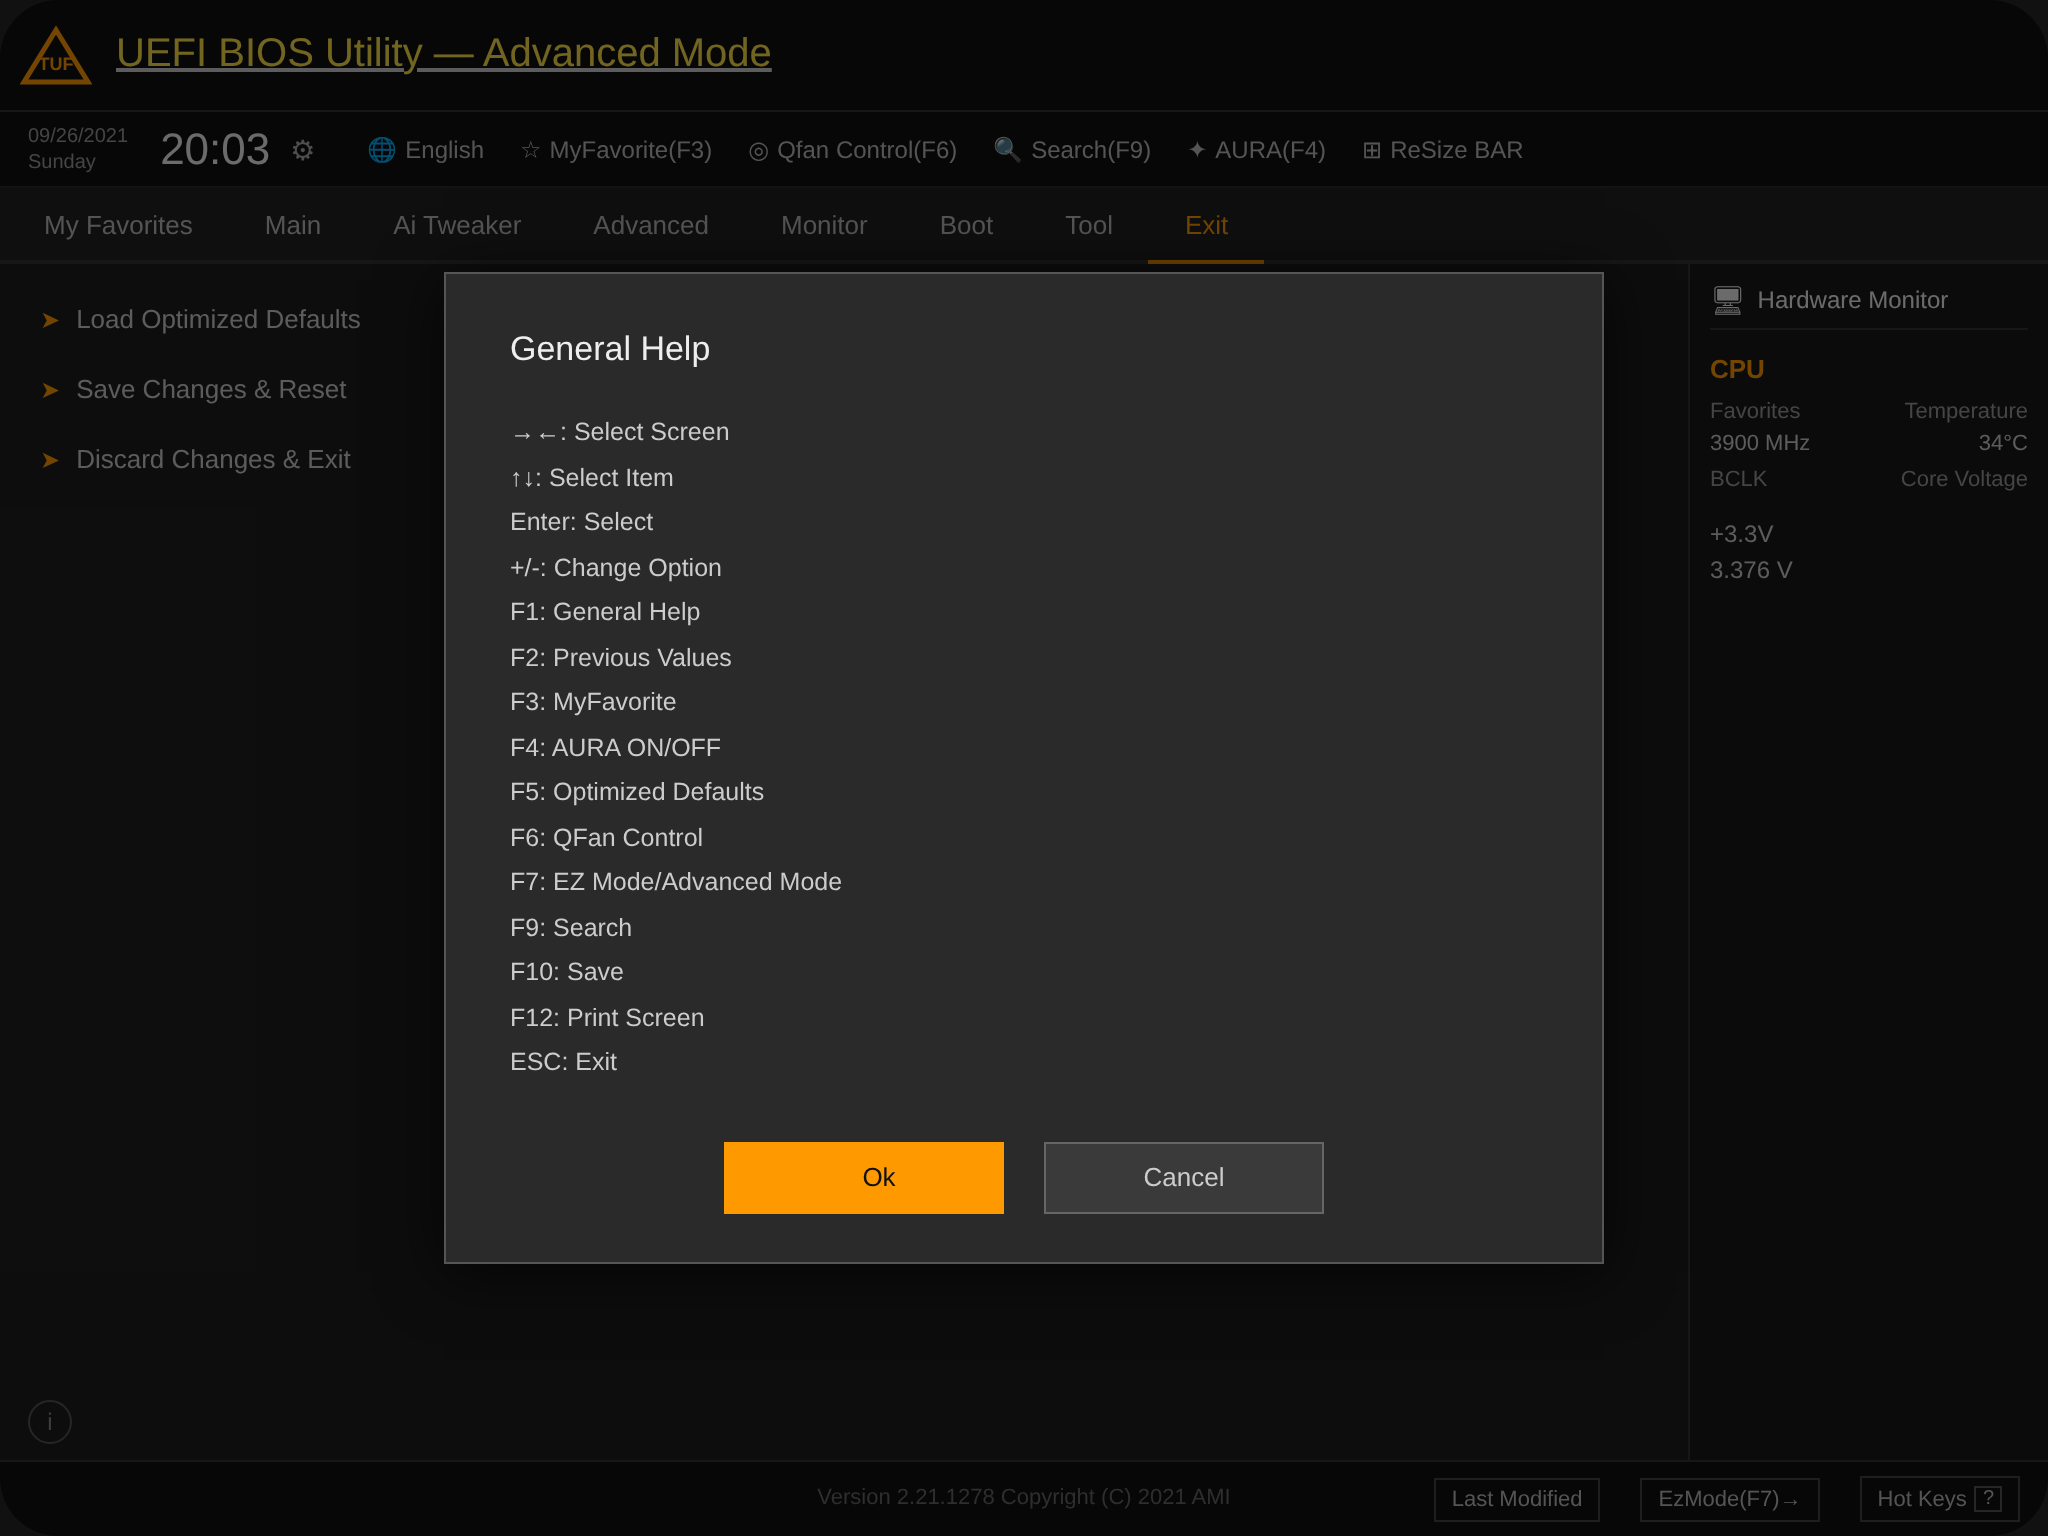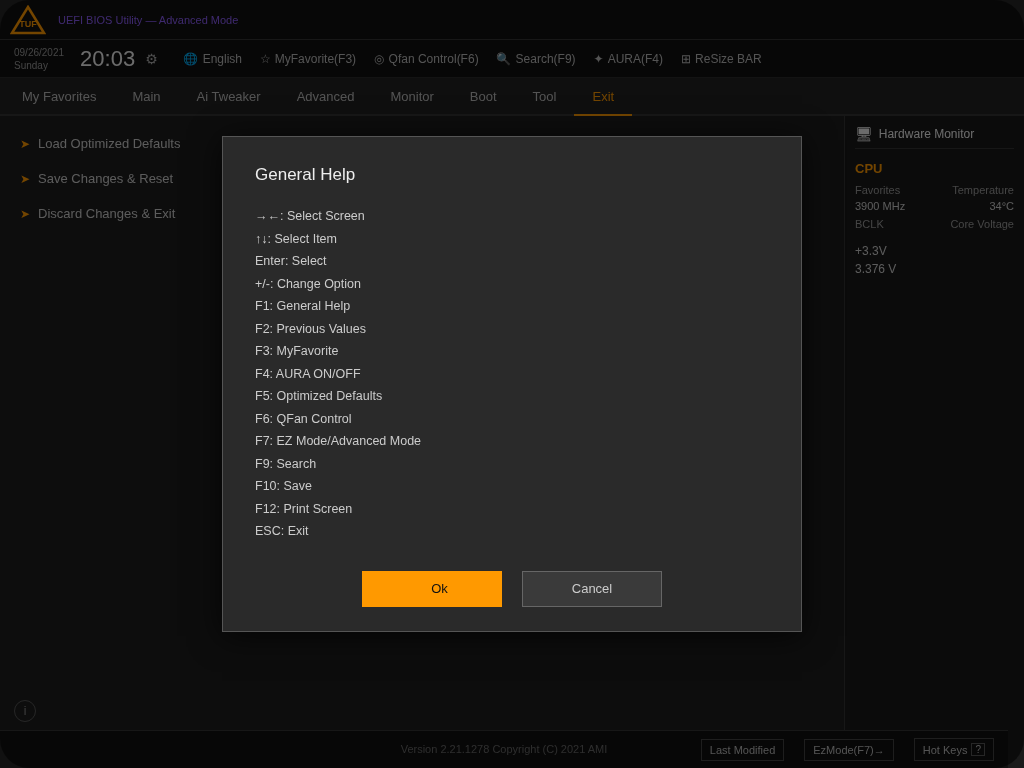--- a/index.html
+++ b/index.html
@@ -9,26 +9,27 @@
       background: #1a1a1a;
       font-family: 'Segoe UI', Arial, sans-serif;
       color: #ccc;
       overflow: hidden;
       position: relative;
     }
 
     
     #top-bar {
       background: #111;
-      height: 40px;
+      height: 56px;
       display: flex;
       align-items: center;
       padding: 0 10px;
       gap: 12px;
       border-bottom: 1px solid #333;
+      text-decoration: underline;
     }
     #logo {
       width: 36px;
       height: 30px;
     }
     .top-icon-item {
       display: flex;
       align-items: center;
       gap: 4px;
       cursor: pointer;
@@ -172,21 +173,21 @@
     #voltage-value {
       color: #ccc;
       font-size: 12px;
     }
 
     
     #bottom-bar {
       position: absolute;
       bottom: 0;
       left: 0;
-      right: 16px;
+      right: 0;
       height: 38px;
       background: #111;
       border-top: 1px solid #333;
       display: flex;
       align-items: center;
       justify-content: flex-end;
       padding: 0 14px;
       gap: 20px;
       font-size: 12px;
       color: #bbb;
@@ -286,21 +287,21 @@
   </style>
 </head>
 <body>
 
 <div id="top-bar">
 
   <svg id="logo" viewBox="0 0 36 30" xmlns="http://www.w3.org/2000/svg">
     <polygon points="18,2 34,28 2,28" fill="none" stroke="#f90" stroke-width="2.5"></polygon>
     <text x="18" y="22" text-anchor="middle" fill="#f90" font-size="9" font-weight="bold">TUF</text>
   </svg>
-  <span id="bios-title" style="color:#8b5cf6;font-size:11px;flex:1;">UEFI BIOS Utility — Advanced Mode</span>
+  <span id="bios-title" style="color:#fde047;font-size:20px;flex:1;">UEFI BIOS Utility — Advanced Mode</span>
 </div>
 
 <div id="datetime-bar">
   <div id="datetime-left">
     <span>09/26/2021</span>
     <span>Sunday</span>
   </div>
   <div id="datetime-row">
     <span id="clock">20:03</span>
     <span id="gear-icon-clock">⚙</span>

